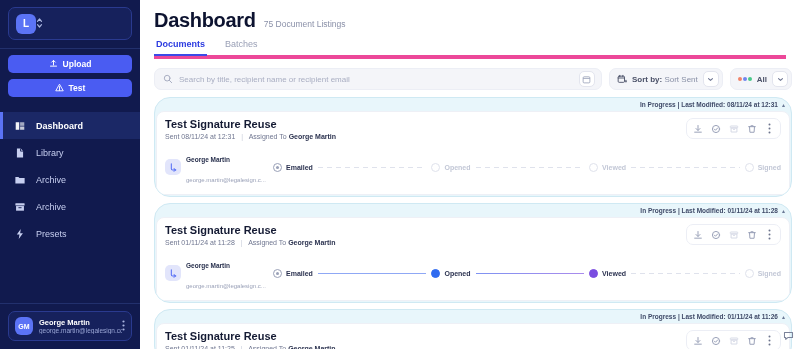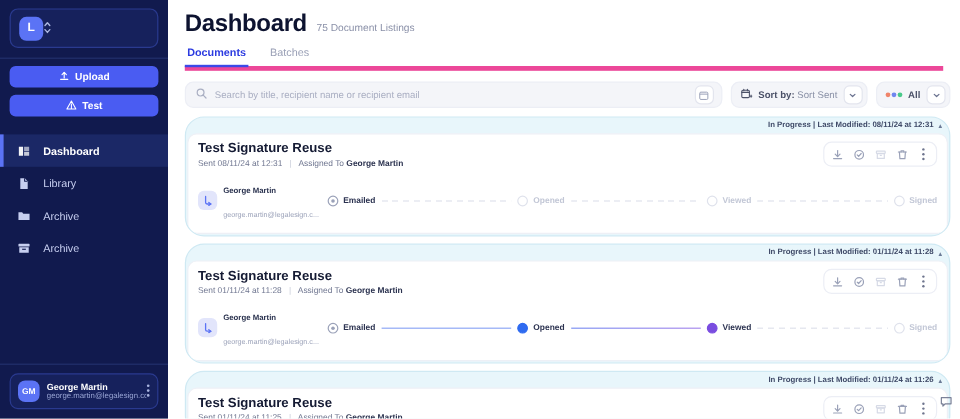--- a/index.html
+++ b/index.html
@@ -266,20 +266,28 @@
       <div class="nav-item">
         <span class="nav-ico">
           <svg width="12" height="12" viewBox="0 0 14 14" fill="#c7cff0">
               <rect x="1.6" y="2.6" width="10.8" height="2.6" rx=".6"></rect>
               <path d="M2.4 5.9h9.2v5.4H2.4z"></path>
               <rect x="5.2" y="7.3" width="3.6" height="1.1" fill="#111a4e"></rect>
             </svg>
         </span>
         <span>Archive</span>
       </div>
+      <div class="nav-item">
+        <span class="nav-ico">
+          <svg width="12" height="12" viewBox="0 0 14 14" fill="#c7cff0">
+              <path d="M7.9 1.2 3.3 7.6h3.1l-.9 5.2 4.9-6.6H7.2z"></path>
+            </svg>
+        </span>
+        <span>Presets</span>
+      </div>
     </nav>
 
     <div class="sb-spacer"></div>
     <div class="user-divider"></div>
 
     <div class="user-box">
       <div class="user-avatar">GM</div>
       <div class="user-text">
         <div class="user-name">George Martin</div>
         <div class="user-email">george.martin@legalesign.com</div>

